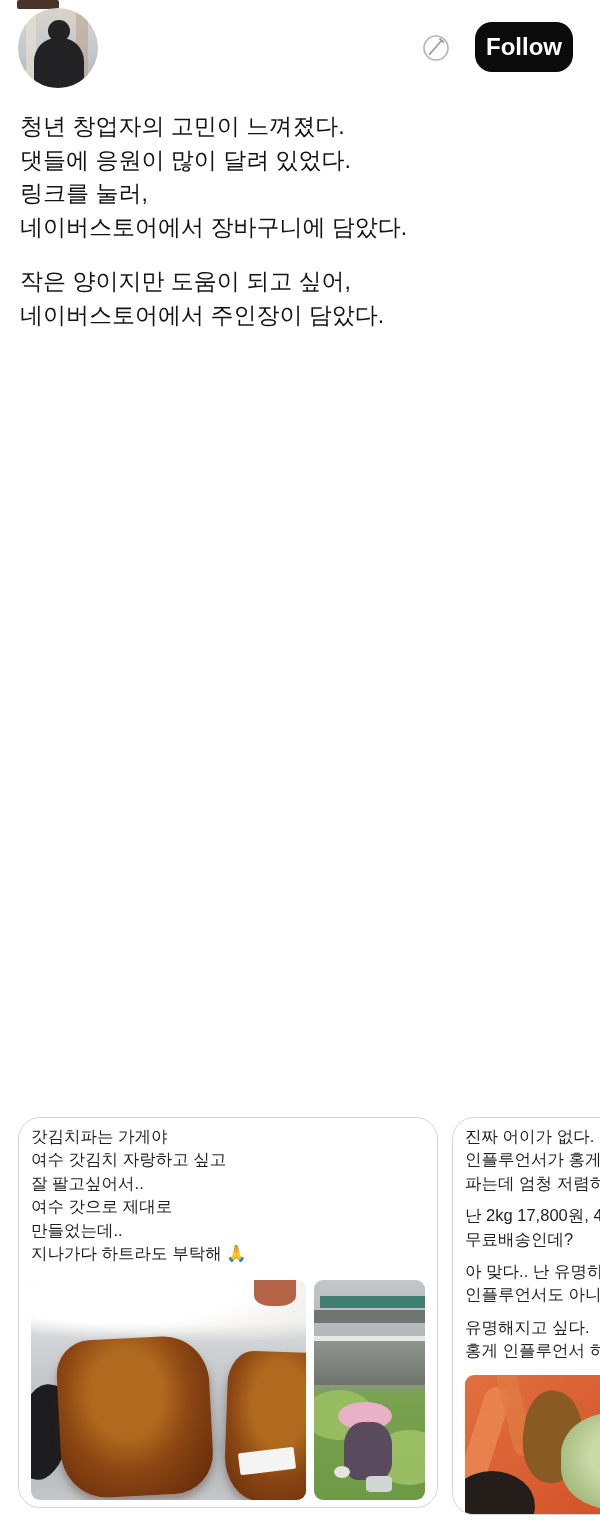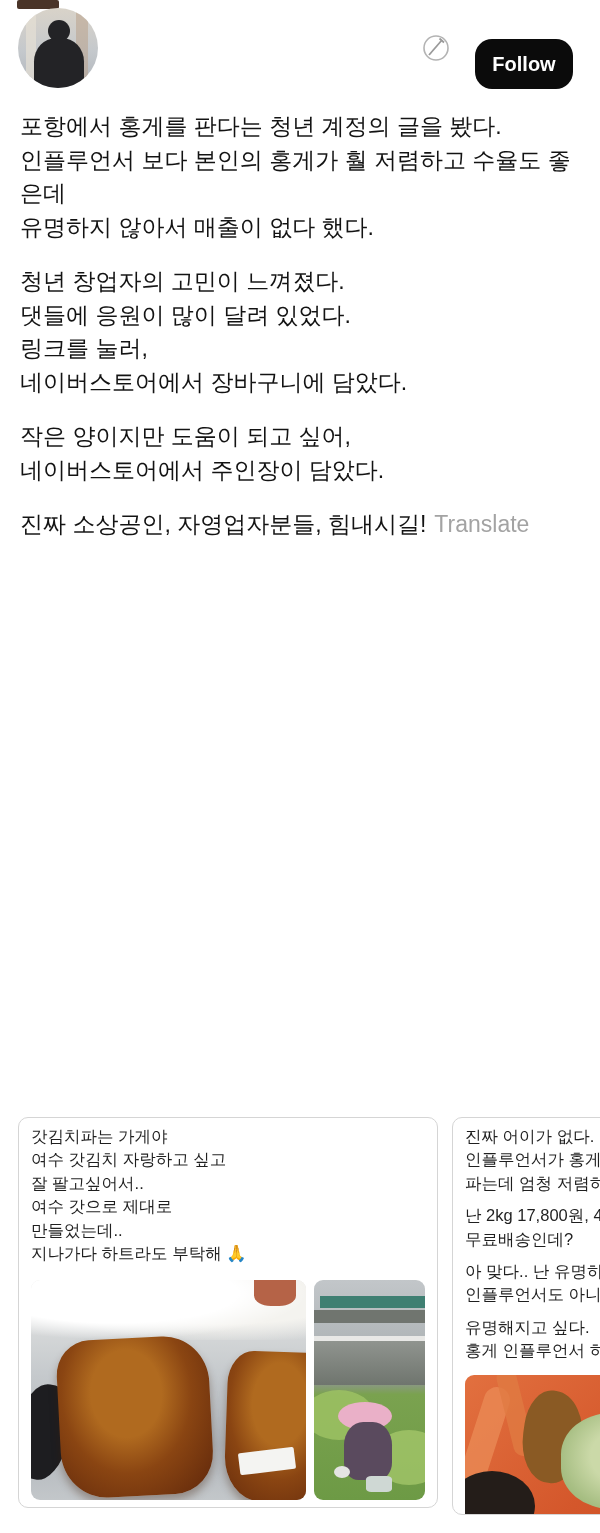--- a/index.html
+++ b/index.html
@@ -21,36 +21,36 @@
   .avatar .torso{position:absolute;left:16px;top:30px;width:50px;height:52px;background:#232326;border-radius:45% 45% 20% 20%;}
   .nameblock{
     position:absolute;left:112px;top:18px;width:318px;
     font-size:22px;line-height:33px;color:#121212;word-break:break-all;
   }
   .uname,.community{font-weight:700;color:#0e0e0e;}
   .chev{color:#9a9a9a;font-weight:400;padding:0 4px;}
   .time{color:#9a9a9a;font-weight:400;padding-left:7px;}
   .editicon{position:absolute;left:421px;top:33px;width:30px;height:30px;cursor:pointer;}
   .followbtn{
-    position:absolute;left:475px;top:39px;width:98px;height:50px;background:#0b0b0b;color:#fff;
-    border:none;border-radius:17px;font-size:20px;font-weight:600;
+    position:absolute;left:475px;top:22px;width:98px;height:50px;background:#0b0b0b;color:#fff;
+    border:none;border-radius:17px;font-size:24px;font-weight:600;
     font-family:"Liberation Sans","DejaVu Sans",sans-serif;cursor:pointer;
   }
   
   .post-body{padding:8px 18px 0 20px;width:562px;}
   .post-body p{
     margin:0 0 21px 0;font-size:23px;line-height:33.5px;color:#131313;
     white-space:pre-line;word-break:keep-all;
   }
   .lastline{font-size:23px;line-height:33.5px;color:#131313;}
   .translate{color:#a3a3a3;padding-left:8px;cursor:pointer;}
   
   .cards{position:absolute;left:18px;top:1117px;display:flex;gap:14px;}
   .card{
-    background:#fff;border:1px solid #d5d5d5;border-radius:10px;box-sizing:border-box;
+    background:#fff;border:1px solid #d5d5d5;border-radius:22px;box-sizing:border-box;
     overflow:hidden;flex:0 0 auto;
   }
   .card-left{width:420px;height:391px;padding:7px 12px 8px 12px;}
   .card-right{width:420px;height:398px;padding:7px 12px 4px 12px;}
   .card-text{font-size:16.5px;line-height:23.4px;color:#1f1f1f;white-space:pre-line;margin:0;}
   .card-right .card-text{margin:0 0 9px 0;}
   .imgrow{display:flex;gap:8px;margin-top:15px;}
   .ph{position:relative;border-radius:9px;overflow:hidden;}
   
   .ph-kimchi{width:278px;height:220px;background:linear-gradient(180deg,#e9e9e7 0%,#c6cacd 42%,#b0b5ba 75%,#c3c7ca 100%);}
@@ -102,31 +102,26 @@
   </div>
   <svg class="editicon" viewBox="0 0 30 30">
     <circle cx="15" cy="15" r="12" fill="none" stroke="#b3b3b3" stroke-width="1.6"></circle>
     <line x1="8" y1="22" x2="21" y2="7" stroke="#9a9a9a" stroke-width="1.8"></line>
     <line x1="18.5" y1="5.5" x2="23" y2="9.5" stroke="#9a9a9a" stroke-width="1.8"></line>
   </svg>
   <button class="followbtn">Follow</button>
 </div>
 
 <div class="post-body">
-  <p>포항에서 홍게를 판다는 청년 계정의 글을 봤다.
-인플루언서 보다 본인의 홍게가 훨 저렴하고 수율도 좋
-은데
-유명하지 않아서 매출이 없다 했다.</p>
   <p>청년 창업자의 고민이 느껴졌다.
 댓들에 응원이 많이 달려 있었다.
 링크를 눌러,
 네이버스토어에서 장바구니에 담았다.</p>
   <p>작은 양이지만 도움이 되고 싶어,
 네이버스토어에서 주인장이 담았다.</p>
-  <div class="lastline"><span>진짜 소상공인, 자영업자분들, 힘내시길!</span><span class="translate">Translate</span></div>
 </div>
 
 <div class="cards">
 
   <div class="card card-left">
     <p class="card-text">갓김치파는 가게야
 여수 갓김치 자랑하고 싶고
 잘 팔고싶어서..
 여수 갓으로 제대로
 만들었는데..

